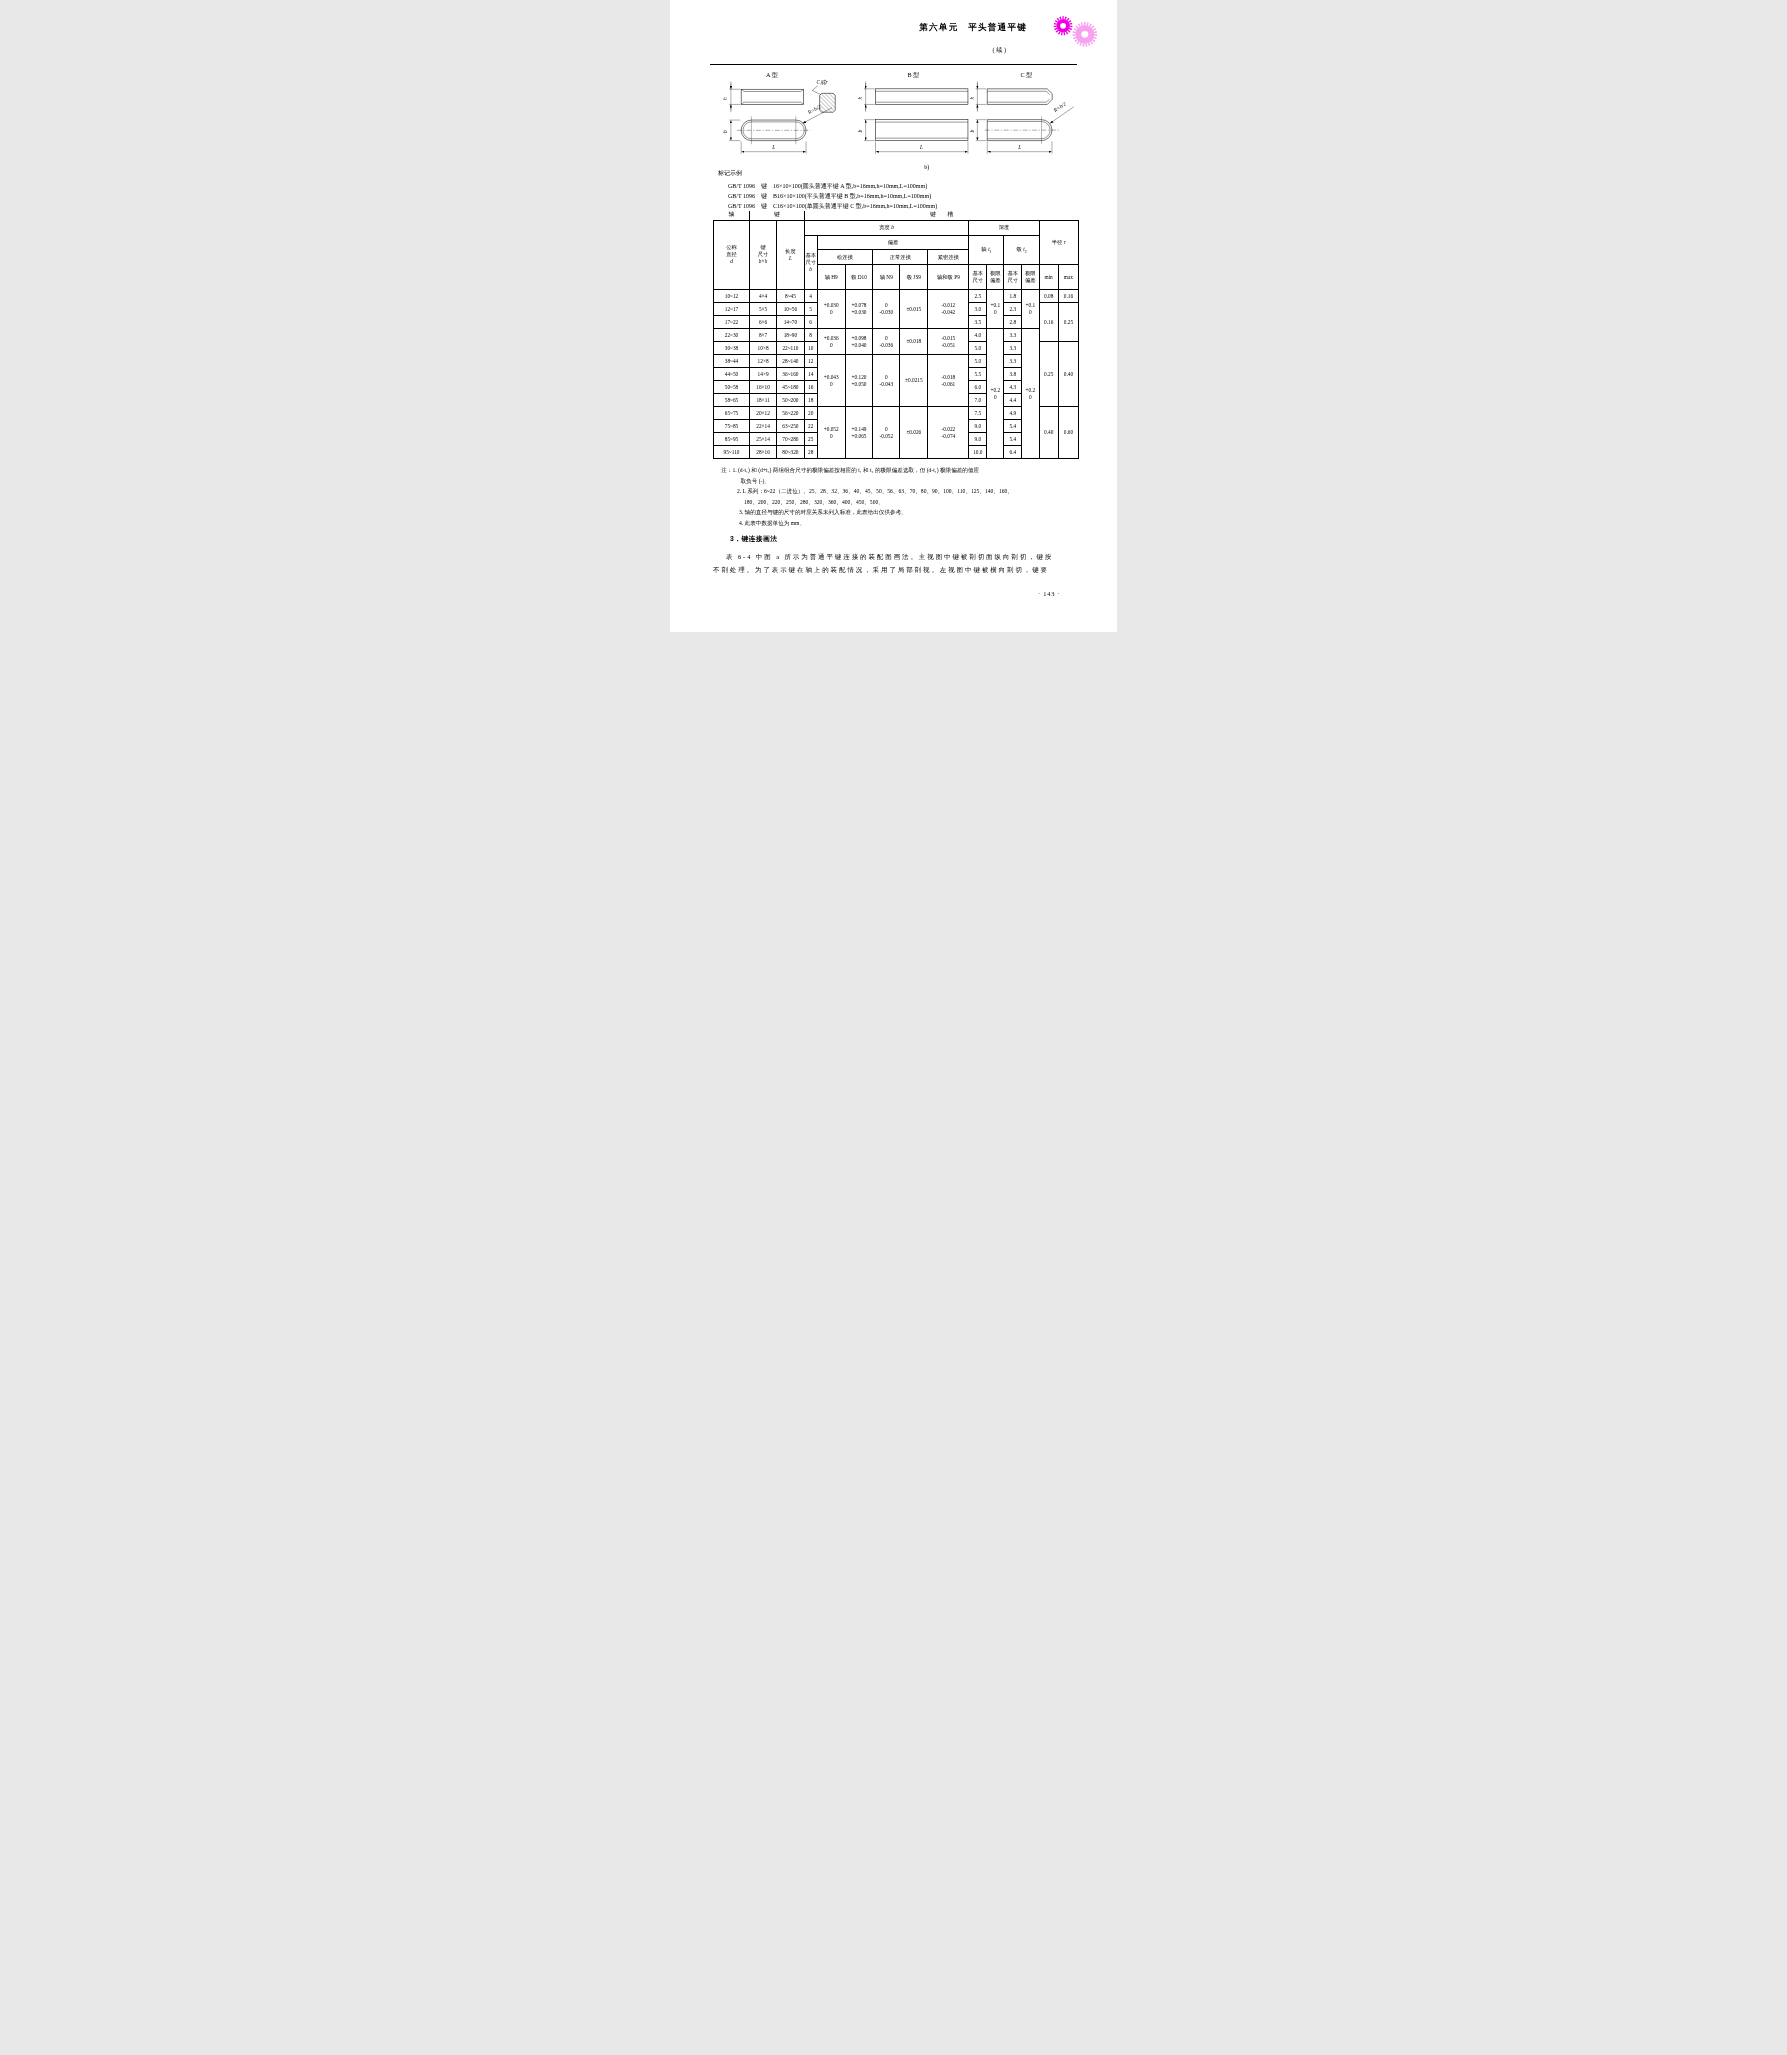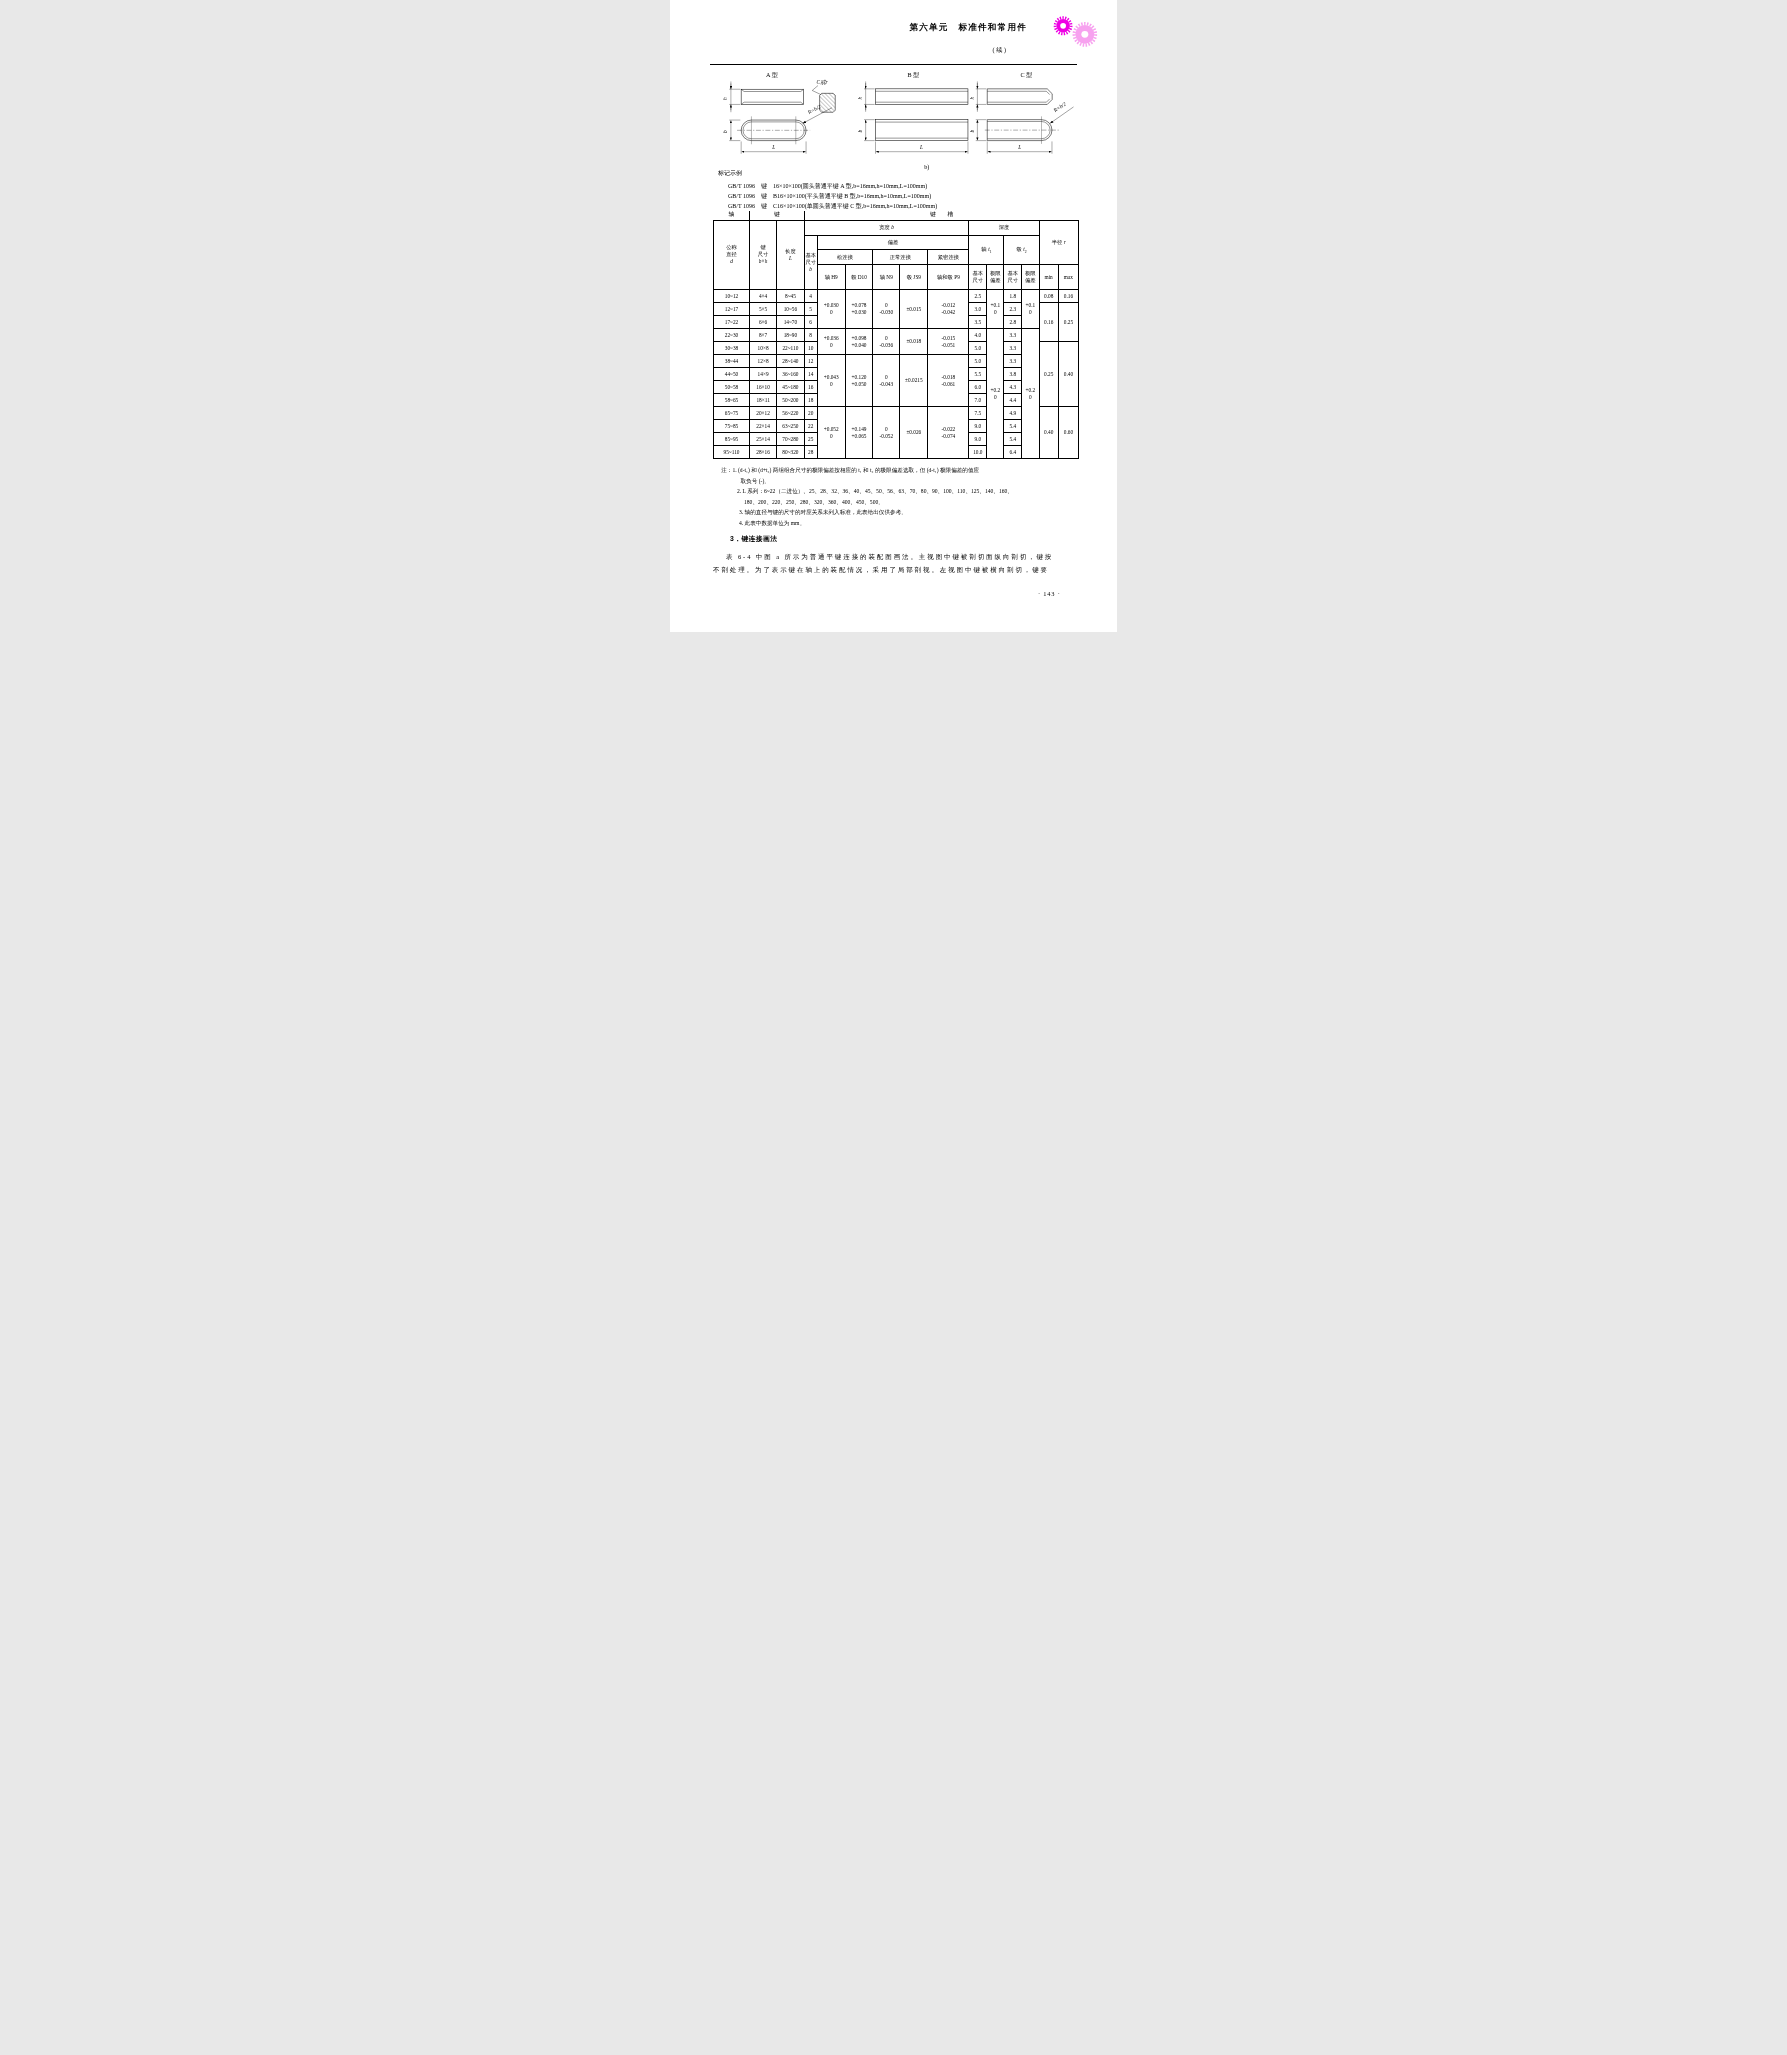--- a/index.html
+++ b/index.html
@@ -43,21 +43,21 @@
        font-weight:bold;font-size:6.8px;letter-spacing:0.4px;}
   .para{position:absolute;top:551px;left:43px;width:365px;font-size:6.5px;line-height:12.5px;letter-spacing:1.9px;}
   .para .ln1{text-indent:2em;}
   .pgn{position:absolute;top:590px;left:368px;font-size:6.4px;letter-spacing:0.8px;}
 </style>
 </head>
 <body>
 
 <div class="page">
 
-  <div class="hdr-title">第六单元　标准件和常用件</div>
+  <div class="hdr-title">第六单元　平头普通平键</div>
 
   <svg class="gears" width="58" height="41" viewBox="0 0 140 100">
     <g>
       <circle cx="94" cy="57" r="26" fill="none" stroke-width="8" stroke-dasharray="3.6 3.45" stroke="#f7a2ef"></circle>
       <circle cx="94" cy="57" r="23" fill="#f7a2ef"></circle>
       <circle cx="94" cy="57" r="8.5" fill="#ffffff"></circle>
     </g>
     <g>
       <circle cx="41" cy="36" r="19.5" fill="none" stroke-width="7" stroke-dasharray="3.3 3.1" stroke="#ee00e4"></circle>
       <circle cx="41" cy="36" r="16.5" fill="#ee00e4"></circle>

